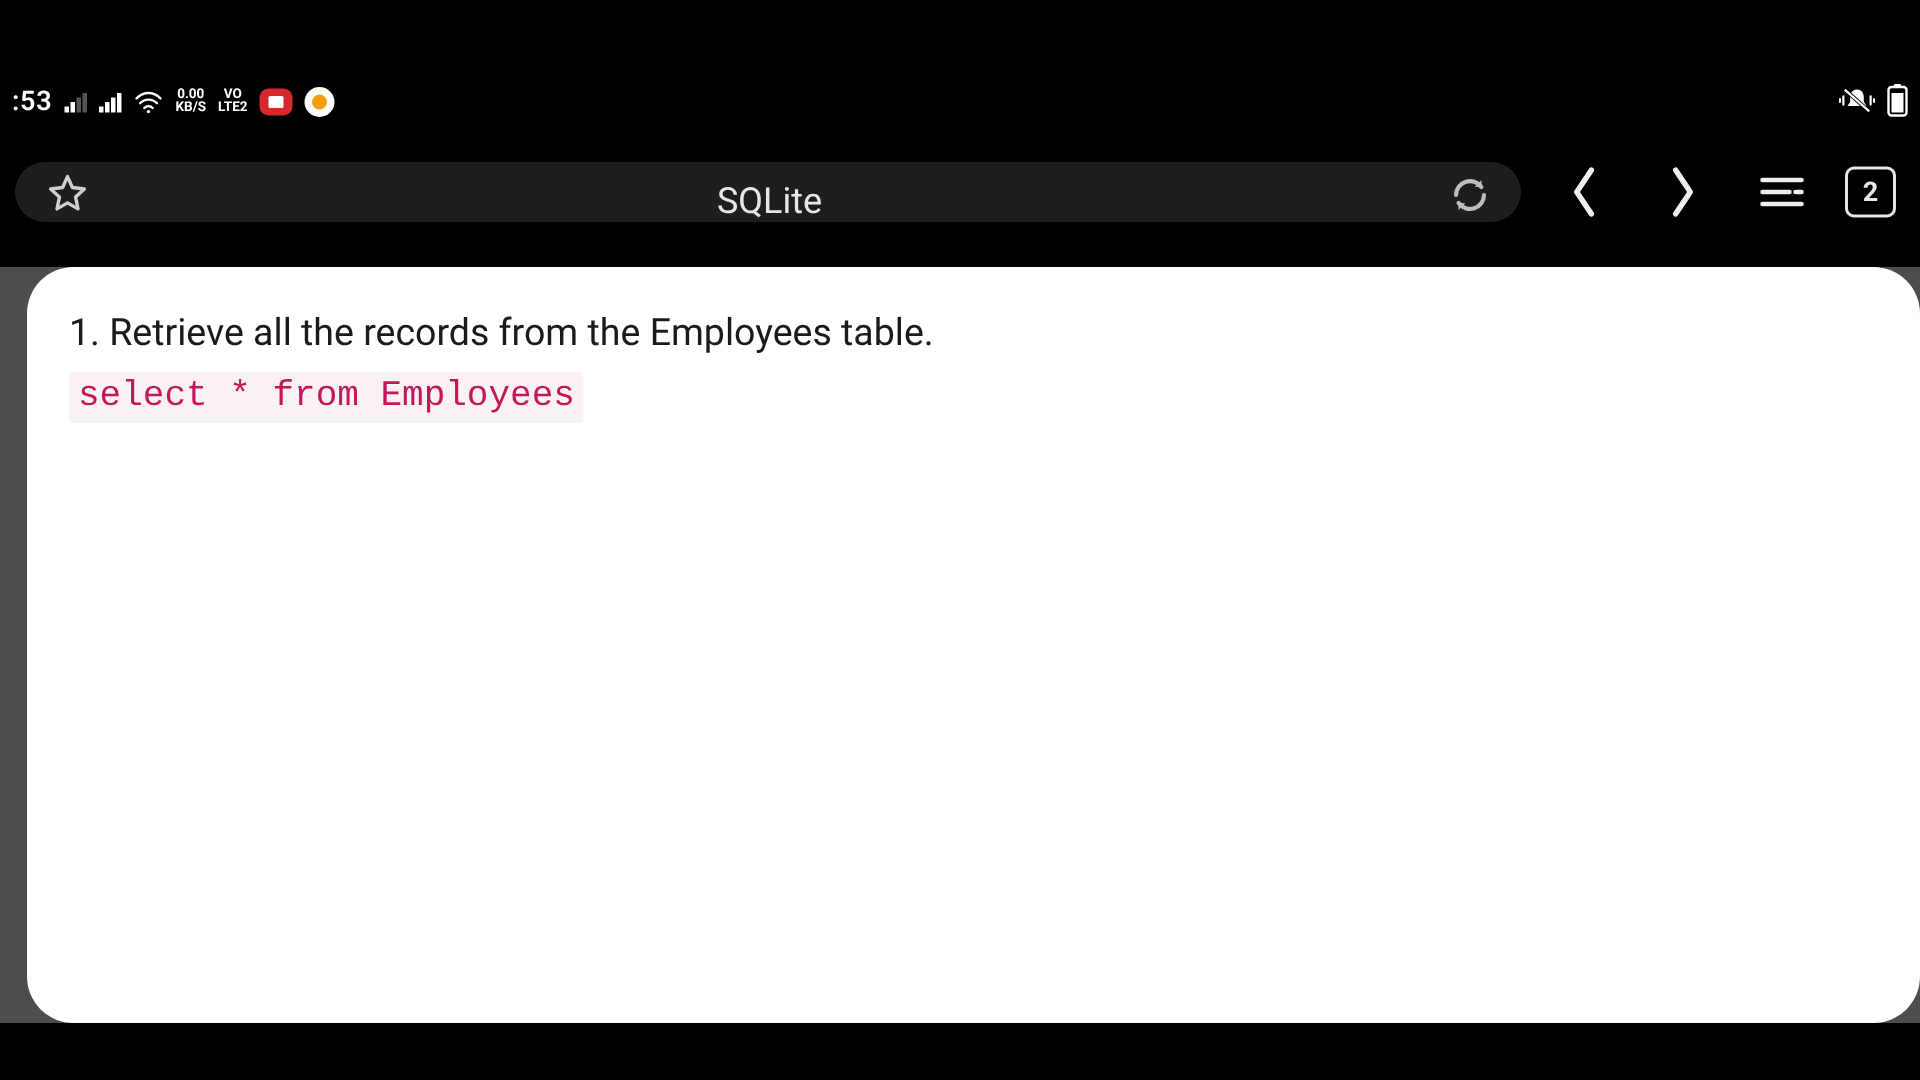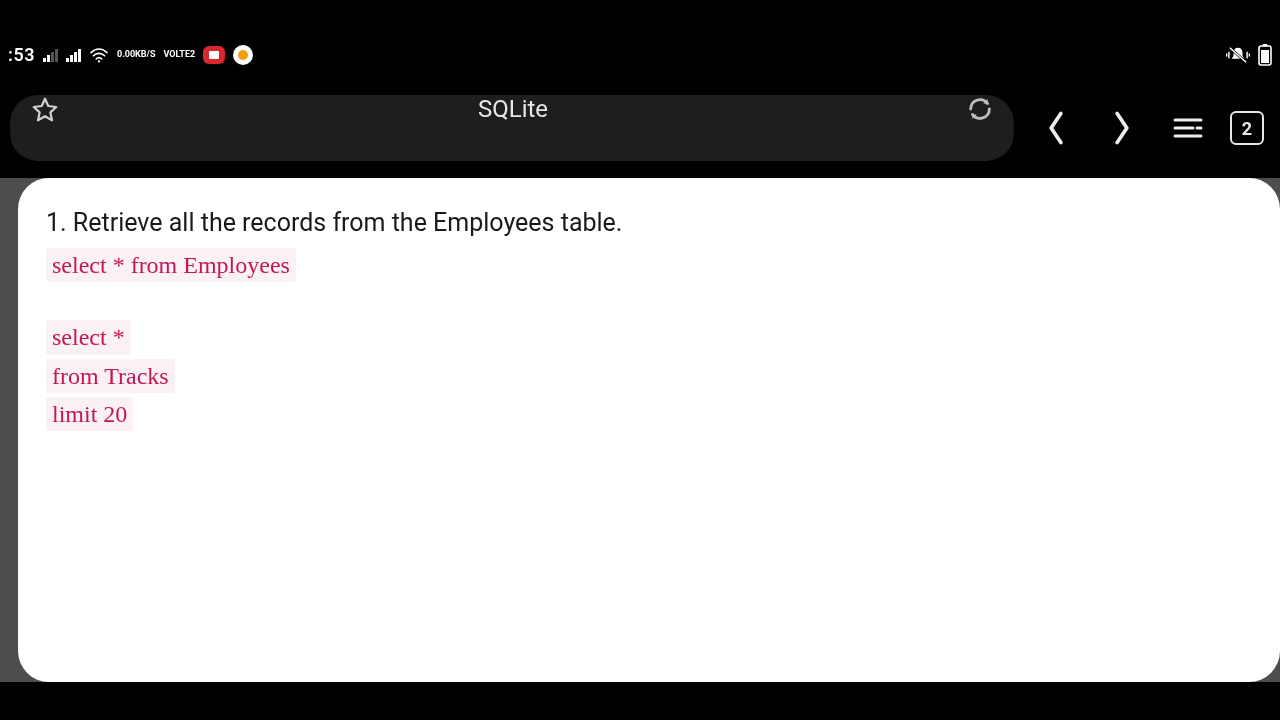--- a/index.html
+++ b/index.html
@@ -1,46 +1,46 @@
 <!DOCTYPE html>
 <html><head>
 <meta charset="utf-8">
 <style>
   * { margin: 0; padding: 0; box-sizing: border-box; }
   html, body { width: 1280px; height: 720px; overflow: hidden; font-family: -apple-system, Roboto, "Helvetica Neue", Arial, sans-serif; background: #000; }
   .letterbox-top { height: 44px; background: #000; }
   .letterbox-bottom { position: absolute; bottom: 0; left: 0; right: 0; height: 38px; background: #000; }
 
   .status-bar {
-    height: 34px; background: #000; color: #fff; display: flex; align-items: flex-start;
+    height: 34px; background: #000; color: #fff; display: flex; align-items: flex-end;
     padding: 0 8px; font-size: 14px; font-weight: 500;
   }
   .status-left { display: flex; align-items: center; gap: 8px; }
   .status-right { margin-left: auto; display: flex; align-items: center; gap: 8px; }
   .clock { font-size: 18px; font-weight: 600; letter-spacing: .5px; }
   .signal-bars { display: inline-flex; align-items: flex-end; gap: 1px; height: 14px; }
   .signal-bars span { width: 3px; background: #fff; display: inline-block; }
   .signal-bars .b1 { height: 4px; } .signal-bars .b2 { height: 7px; }
   .signal-bars .b3 { height: 10px; } .signal-bars .b4 { height: 13px; }
   .signal-bars.dim .b3, .signal-bars.dim .b4 { background: #555; }
   .wifi-icon svg { display: block; }
-  .net-stack { display: flex; flex-direction: row; align-items: center; line-height: 1; font-size: 9px; font-weight: 700; }
+  .net-stack { display: flex; flex-direction: column; align-items: center; line-height: 1; font-size: 9px; font-weight: 700; }
   .badge-red { background: #d9272e; border-radius: 6px; width: 22px; height: 18px; display: flex; align-items: center; justify-content: center; }
   .badge-red .inner { width: 10px; height: 8px; background: #fff; border-radius: 1px; }
   .badge-circle { width: 20px; height: 20px; border-radius: 50%; background: #fff; display: flex; align-items: center; justify-content: center; }
   .badge-circle .dot { width: 10px; height: 10px; background: #f59e0b; border-radius: 50%; }
   .mute-icon svg, .batt-icon svg { display: block; }
 
   .browser-bar {
     height: 100px; background: #000; display: flex; align-items: center; gap: 18px;
     padding: 0 16px 0 10px;
   }
   .addr {
-    flex: 1; height: 66px; background: #1e1e1e; border-radius: 28px;
-    display: flex; align-items: flex-start; padding: 0 20px; color: #e6e6e6;
+    flex: 1; height: 40px; background: #1e1e1e; border-radius: 28px;
+    display: flex; align-items: flex-end; padding: 0 20px; color: #e6e6e6;
   }
   .addr .star-icon { color: #cfcfcf; }
   .addr .title { flex: 1; text-align: center; font-size: 24px; color: #e6e6e6; }
   .addr .reload-icon { color: #bdbdbd; }
   .nav-btn { width: 48px; height: 48px; display: flex; align-items: center; justify-content: center; color: #eee; }
   .nav-btn svg { display: block; }
   .tab-count {
     width: 34px; height: 34px; border: 2.5px solid #e6e6e6; border-radius: 6px;
     display: flex; align-items: center; justify-content: center; color: #e6e6e6;
     font-size: 18px; font-weight: 700;
@@ -52,21 +52,21 @@
   }
   .page {
     background: #fff; height: 100%; padding: 28px 30px 40px 28px;
     color: #1a1a1a; font-size: 25px; line-height: 1.35; border-radius: 31px;
   }
   .item { margin-bottom: 34px; }
   .prompt { margin-bottom: 6px; }
   .codeblock { display: block; }
   .codeline {
     display: inline-block; background: #faf1f3; color: #c2185b;
-    font-family: Liberation Serif, serif;
+    font-family: Liberation Mono, monospace;
     font-size: 24px; padding: 1px 6px; border-radius: 3px; margin: 2px 0;
     white-space: pre;
   }
 </style>
 </head>
 <body>
 
 <div class="letterbox-top"></div>
 
 <div class="status-bar">
@@ -173,23 +173,18 @@
 
     <div class="item">
       <div class="prompt">1. Retrieve all the records from the Employees table.</div>
       <div class="codeblock">
         <span class="codeline">select * from Employees</span>
       </div>
     </div>
 
 
     <div class="item">
-      <div class="codeblock">
-        <span class="codeline">select *</span><br>
-        <span class="codeline">from Tracks</span><br>
-        <span class="codeline">limit 20</span>
-      </div>
     </div>
 
   </div>
 </div>
 
 <div class="letterbox-bottom"></div>
 
 </body></html>

